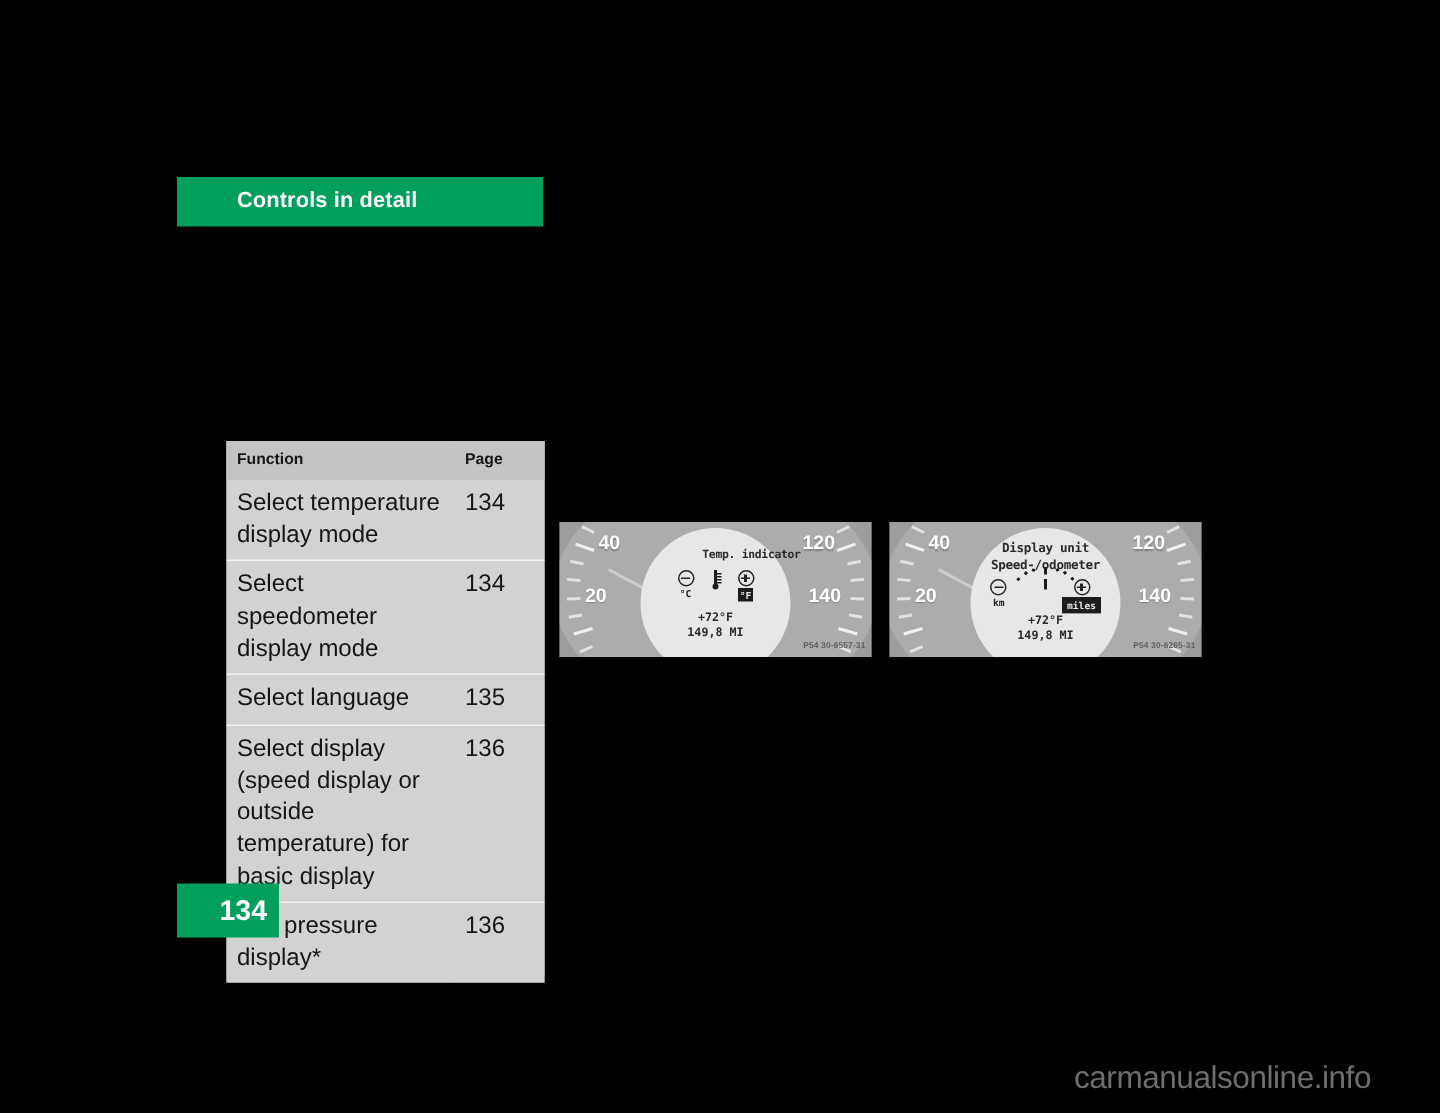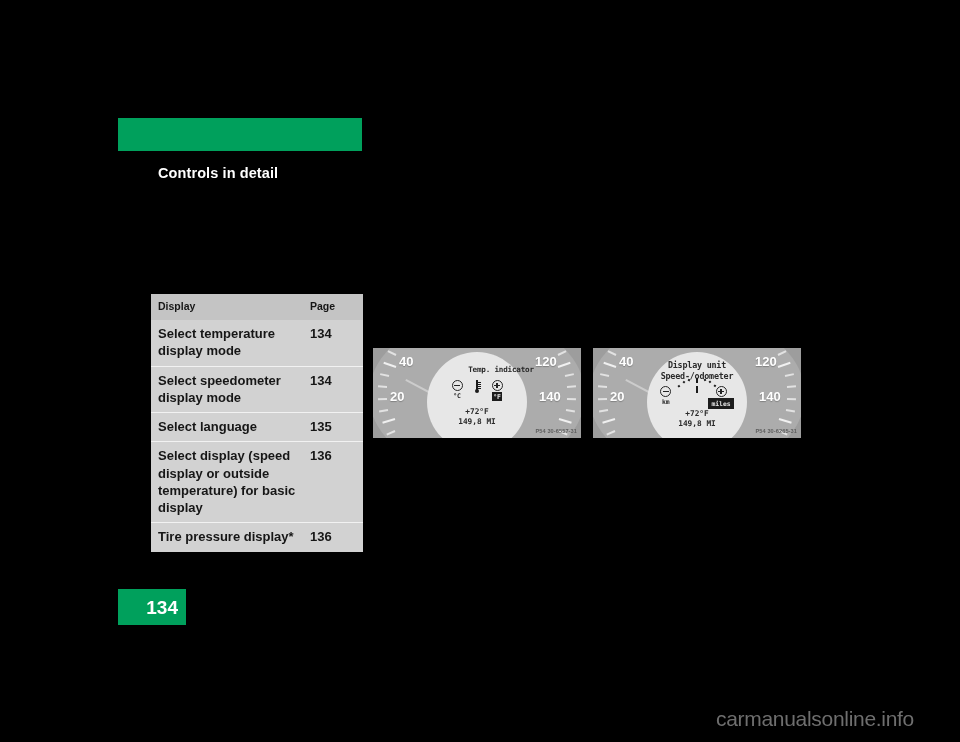--- a/index.html
+++ b/index.html
@@ -28,21 +28,20 @@
   }
   .section-header-label {
     position: absolute;
     left: 40px;
     top: 8px;
     font-size: 14.5px;
     font-weight: bold;
     color: #ffffff;
     letter-spacing: 0.1px;
     white-space: nowrap;
-    margin-top: 39px;
   }
 
   
   .func-table {
     position: absolute;
     left: 151px;
     top: 294px;
     width: 212px;
     border-collapse: collapse;
     background: #d2d2d2;
@@ -58,21 +57,21 @@
     line-height: 1.33;
   }
   .func-table th {
     background: #c4c4c4;
     font-size: 10.5px;
     font-weight: bold;
     padding-top: 6px;
     padding-bottom: 6px;
     border-bottom: 1px solid #f4f4f4;
   }
-  .func-table td { font-size: 13px; font-weight: bold; }
+  .func-table td { font-size: 16px; font-weight: normal; }
   .col-function { width: 152px; }
   .col-page { width: 60px; }
   .func-table tr:last-child th,
   .func-table tr:last-child td { border-bottom: none; }
 
   
   .figure {
     position: absolute;
     top: 348px;
     width: 208px;
@@ -331,21 +330,21 @@
   <span class="section-header-label">Controls in detail</span>
 </div>
 
 <table class="func-table">
   <colgroup>
     <col class="col-function">
     <col class="col-page">
   </colgroup>
   <thead>
     <tr>
-      <th>Display</th>
+      <th>Function</th>
       <th>Page</th>
     </tr>
   </thead>
   <tbody>
     <tr>
       <td>Select temperature display mode</td>
       <td>134</td>
     </tr>
     <tr>
       <td>Select speedometer display mode</td>

